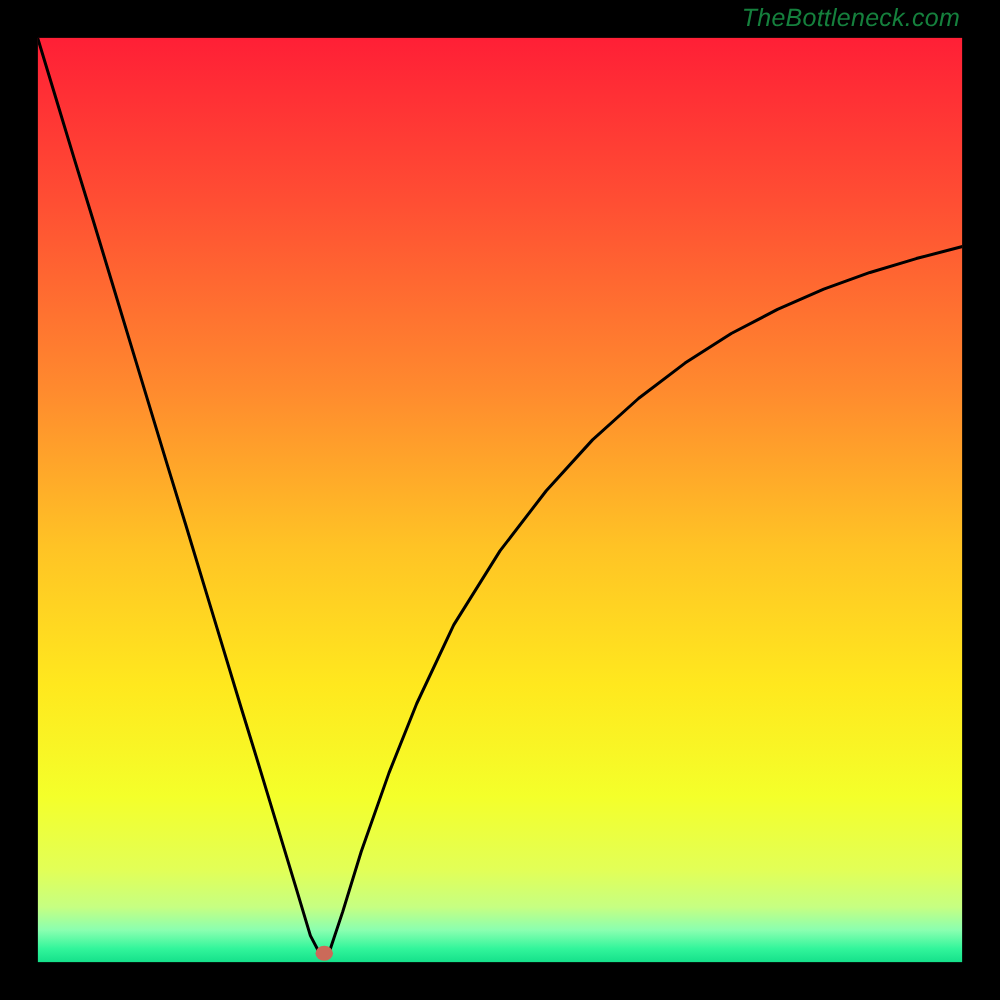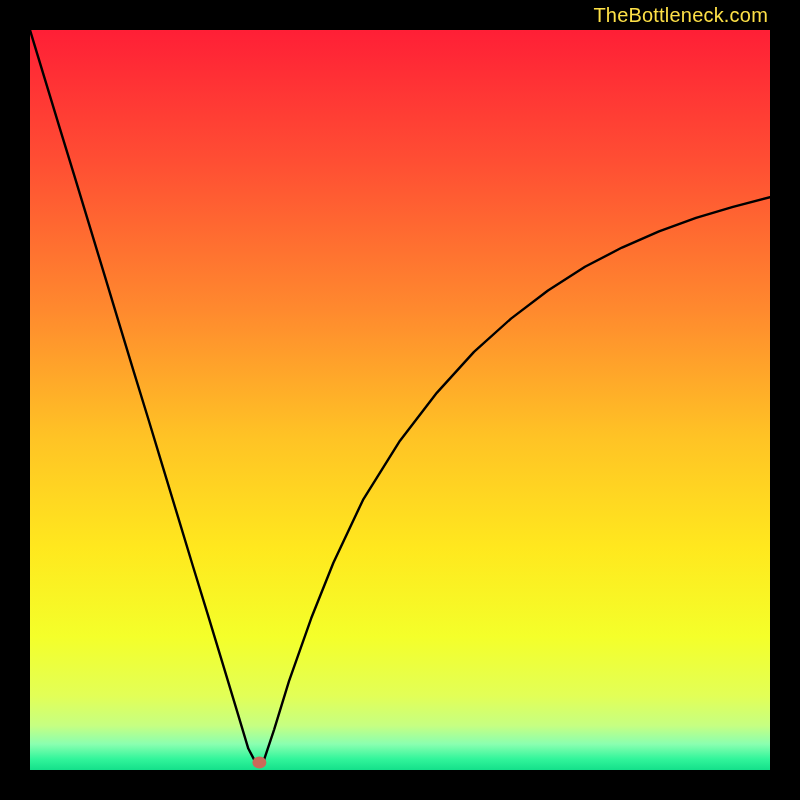--- a/index.html
+++ b/index.html
@@ -22,22 +22,23 @@
     left: 30px; top: 30px;
     width: 740px; height: 740px;
     overflow: hidden;
   }
   .watermark {
     position: absolute;
     top: 4px;
     right: 32px;
     font-size: 20px;
     font-weight: 500;
-    color: #fde047;
+    color: #15803d;
     letter-spacing: 0.2px;
+    font-style: italic;
   }
   svg { display: block; }
 </style>
 </head>
 <body>
 
 <div class="frame">
   <div class="plot">
     <svg id="chart-svg" width="740" height="740" viewBox="0 0 740 740">
       <defs>

